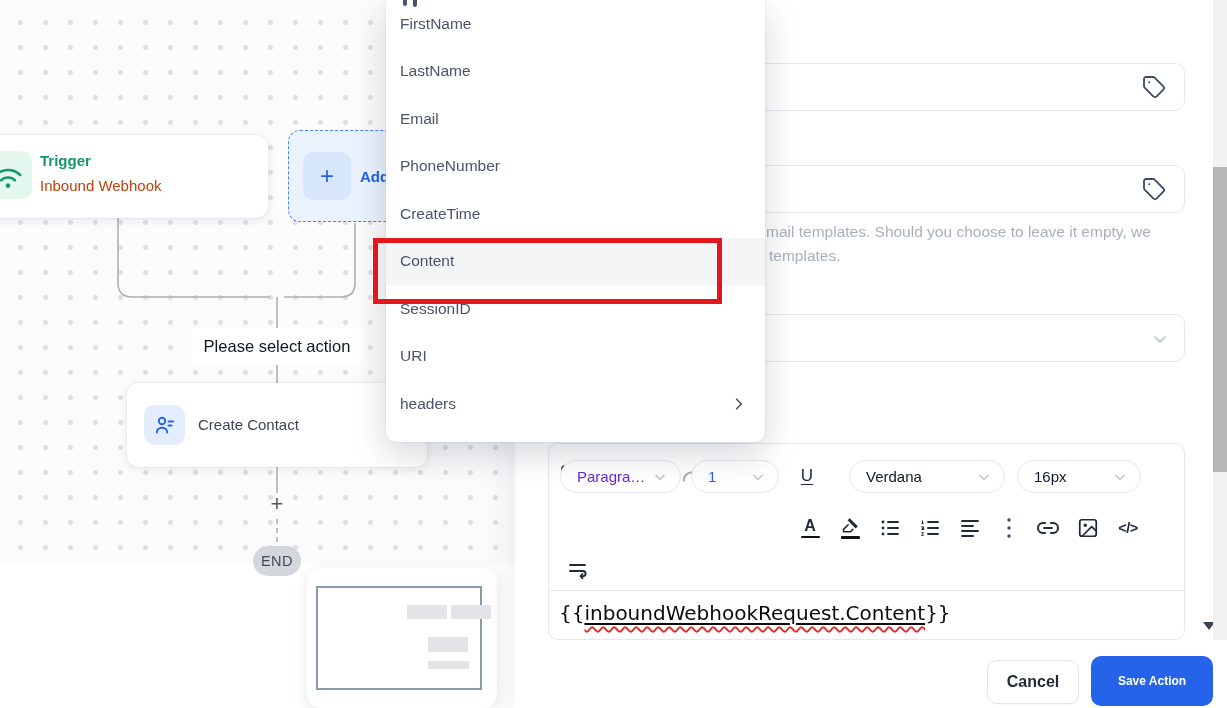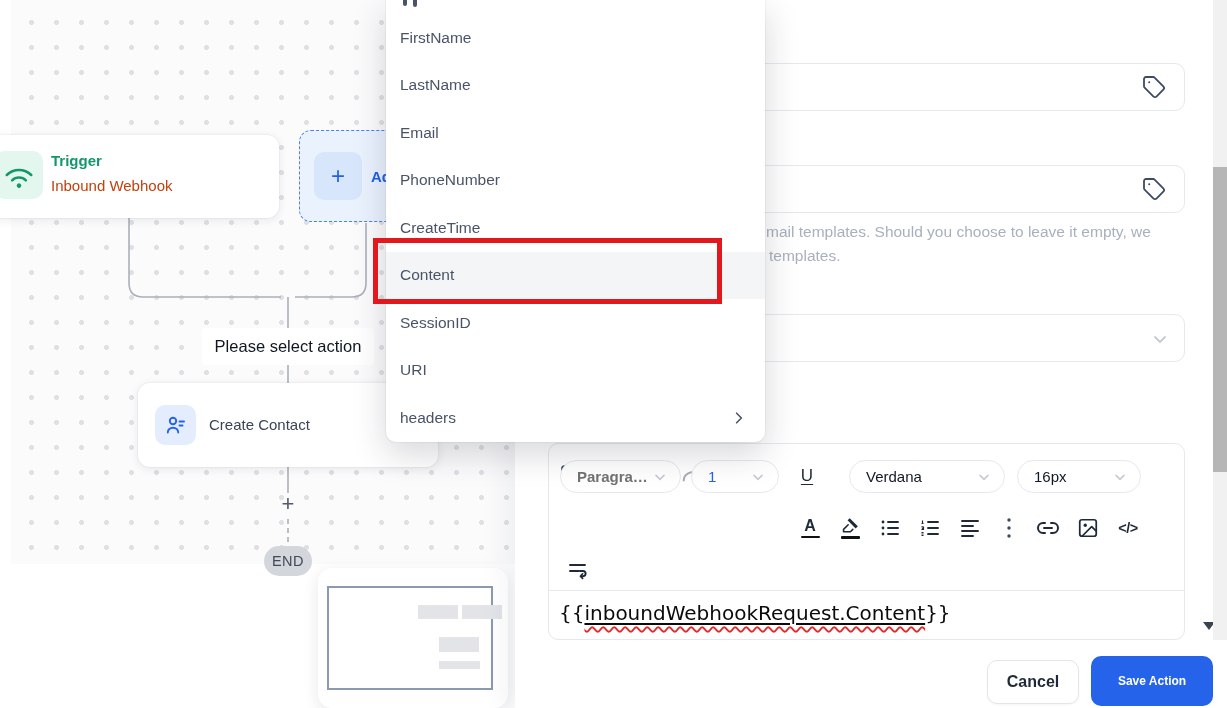--- a/index.html
+++ b/index.html
@@ -1,21 +1,21 @@
 <!DOCTYPE html>
 <html><head>
 <meta charset="utf-8">
 <style>
   html,body{margin:0;padding:0;background:#fff;}
   *{box-sizing:border-box;}
   .stage{position:relative;width:1227px;height:708px;overflow:hidden;
          font-family:"Liberation Sans",sans-serif;background:#fff;}
 
   
-  .canvas{position:absolute;left:11px;top:0;width:515px;height:564px;background:#fbfbfc;
+  .canvas{position:absolute;left:0;top:0;width:515px;height:564px;background:#fbfbfc;
           background-image:radial-gradient(circle,#dfe0e4 2.2px,transparent 2.8px);
           background-size:25px 25px;background-position:8px 10px;}
   .connectors{position:absolute;left:0;top:0;}
   .node{position:absolute;background:#fff;border-radius:12px;
         box-shadow:0 2px 10px rgba(20,30,45,.09),0 0 0 1px rgba(20,30,45,.03);}
   .trigger-node{left:-30px;top:135px;width:298px;height:83px;}
   .icon-box{position:absolute;border-radius:10px;display:flex;align-items:center;justify-content:center;}
   .trigger-icon-box{left:14px;top:16px;width:48px;height:48px;background:#e4f7ee;}
   .trigger-title{position:absolute;left:70px;top:17px;font-size:15px;font-weight:700;color:#12986a;}
   .trigger-sub{position:absolute;left:70px;top:42px;font-size:15px;color:#c2410c;}
@@ -84,21 +84,21 @@
   .btn-save{left:576px;top:656px;width:122px;height:50px;background:#2563eb;border:none;
             font-size:12px;font-weight:700;color:#fff;}
 
   
   .scroll-track{position:absolute;left:1213px;top:0;width:14px;height:640px;background:#f1f1f1;}
   .scroll-thumb{position:absolute;left:1213px;top:167px;width:14px;height:305px;background:#b6b6b6;}
 
   
   .dropdown{position:absolute;left:386px;top:0;width:379px;height:442px;background:#fff;
             border-radius:0 0 10px 10px;box-shadow:0 12px 34px rgba(25,35,50,.18),0 0 0 1px rgba(25,35,50,.04);
-            padding-top:14px;z-index:20;}
+            z-index:20;}
   .ditem{height:47.5px;display:flex;align-items:center;padding:0 18px 0 14px;
          font-size:15.5px;color:#4a5469;justify-content:space-between;}
   .ditem.hovered{background:#f3f5f7;}
   .remnant{position:absolute;background:#4a5469;border-radius:0 0 2px 2px;}
   .red-rect{position:absolute;left:373px;top:238px;width:349px;height:66px;border:5px solid #e3171e;z-index:30;}
 
   svg{display:block;}
 </style>
 </head>
 <body>
@@ -243,21 +243,21 @@
             </svg>
         </div>
         <div class="pill pill-size">
           <span class="pv">16px</span>
           <svg width="16" height="16" viewBox="0 0 20 20">
               <path d="m5 8 5 5 5-5" fill="none" stroke="#c6cad2" stroke-width="1.9" stroke-linecap="round" stroke-linejoin="round"></path>
             </svg>
         </div>
 
         <div class="pill pill-para">
-          <span class="pv" style="color:#737373;font-weight:bold;">Paragra…</span>
+          <span class="pv" style="color:#6d28d9;">Paragra…</span>
           <svg width="16" height="16" viewBox="0 0 20 20">
               <path d="m5 8 5 5 5-5" fill="none" stroke="#c6cad2" stroke-width="1.9" stroke-linecap="round" stroke-linejoin="round"></path>
             </svg>
         </div>
         <div class="pill pill-level">
           <span class="pv">1</span>
           <svg width="16" height="16" viewBox="0 0 20 20">
               <path d="m5 8 5 5 5-5" fill="none" stroke="#c6cad2" stroke-width="1.9" stroke-linecap="round" stroke-linejoin="round"></path>
             </svg>
         </div>

